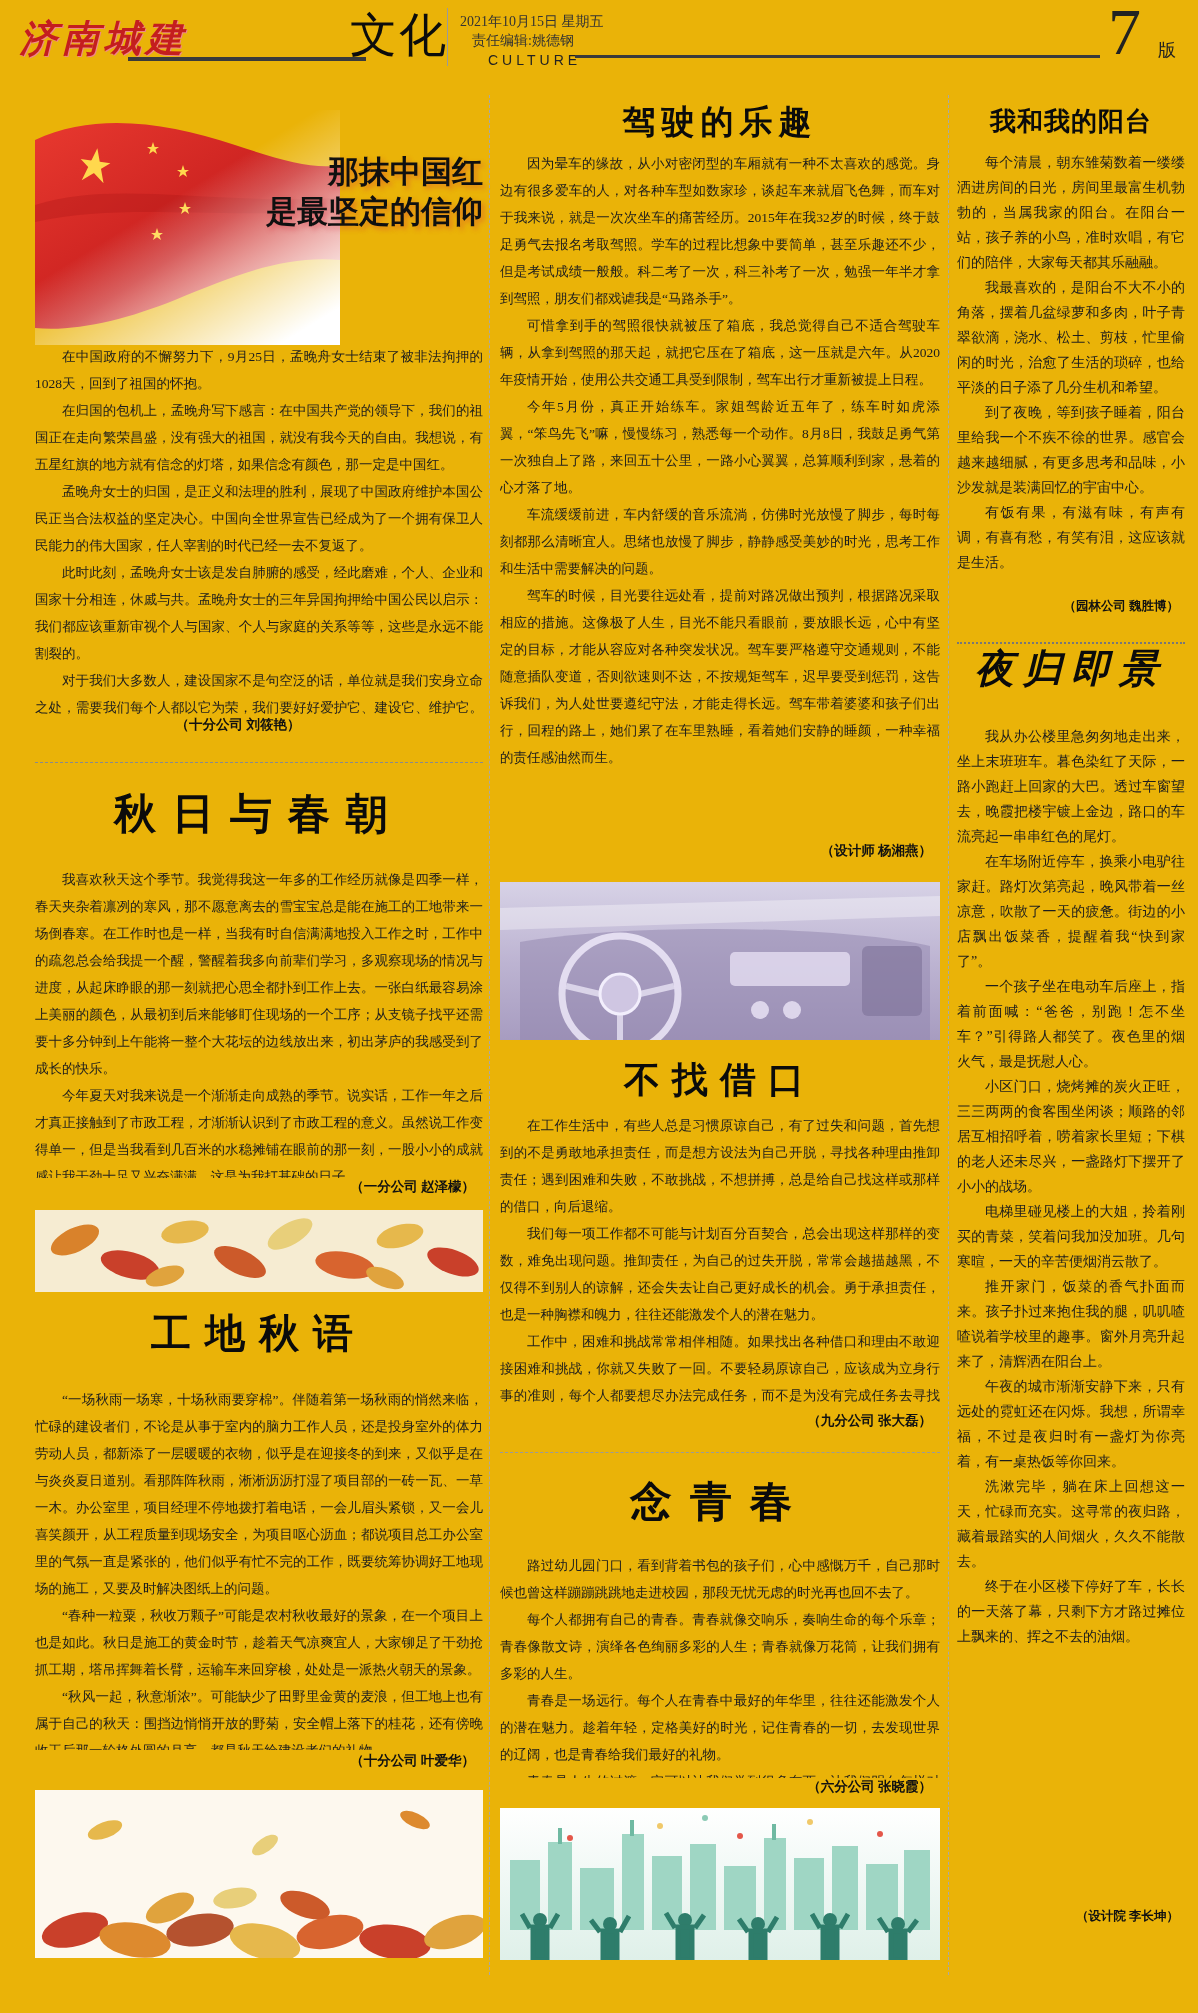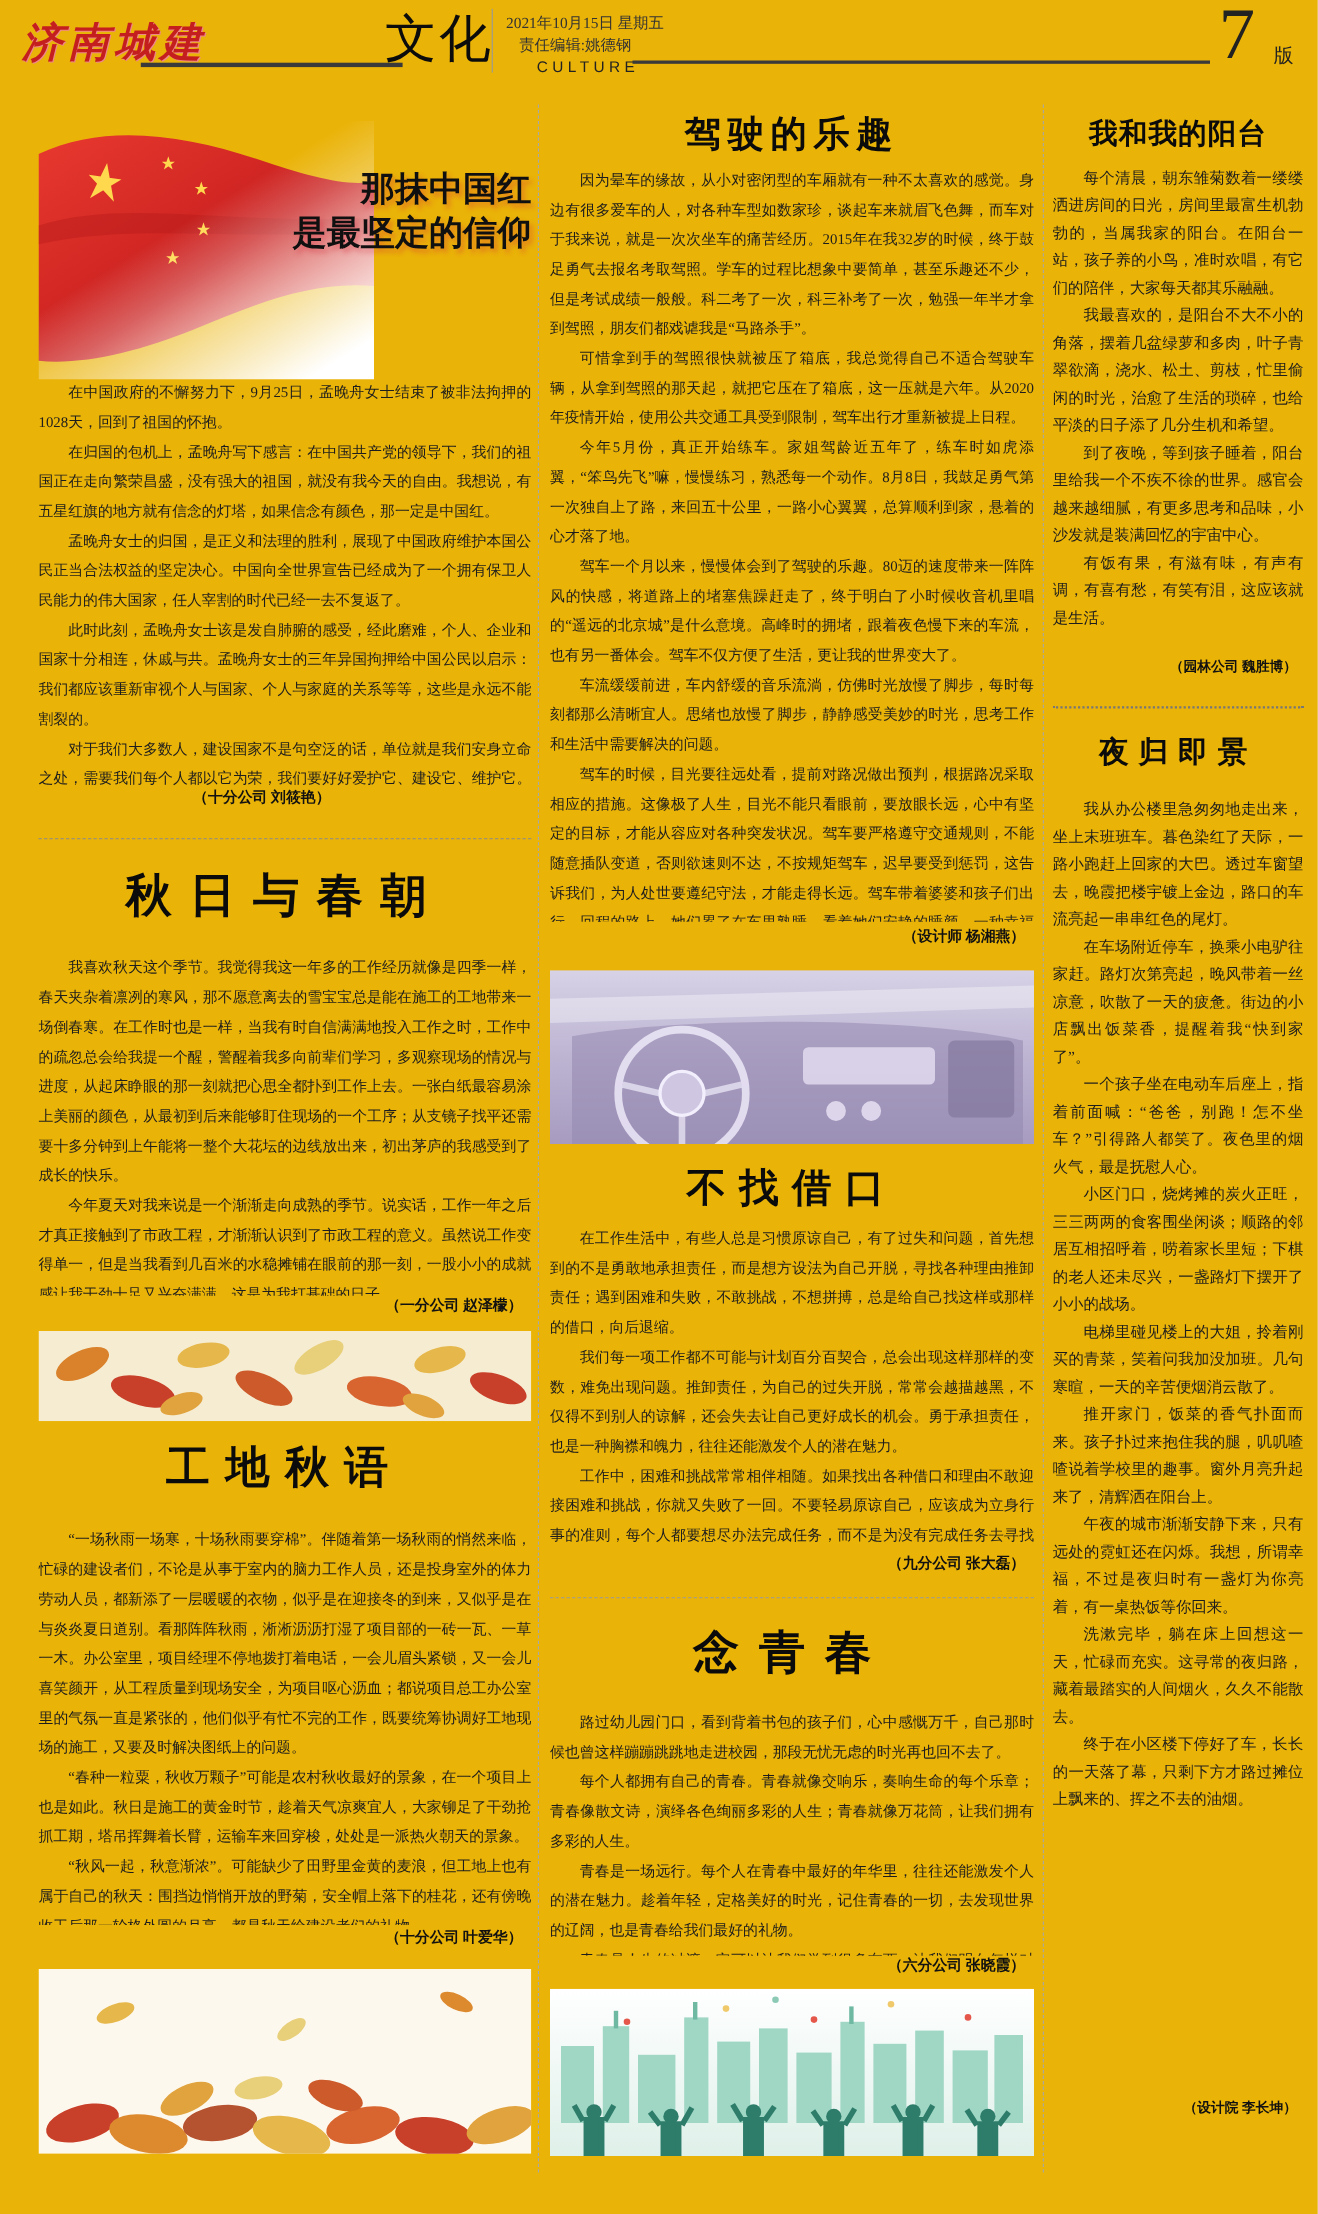--- a/index.html
+++ b/index.html
@@ -147,21 +147,20 @@
         <ellipse cx="200" cy="108" rx="22" ry="10" fill="#e8cf7a" transform="rotate(-10 200 108)"></ellipse>
       </g>
     </svg>
   </div>
 
   <div class="abs h-sans" style="left:500px;top:100px;width:440px;font-size:33px;letter-spacing:6px;">驾驶的乐趣</div>
   <div class="abs body-txt" style="left:500px;top:150px;width:440px;height:688px;">
       <p class="para">因为晕车的缘故，从小对密闭型的车厢就有一种不太喜欢的感觉。身边有很多爱车的人，对各种车型如数家珍，谈起车来就眉飞色舞，而车对于我来说，就是一次次坐车的痛苦经历。2015年在我32岁的时候，终于鼓足勇气去报名考取驾照。学车的过程比想象中要简单，甚至乐趣还不少，但是考试成绩一般般。科二考了一次，科三补考了一次，勉强一年半才拿到驾照，朋友们都戏谑我是“马路杀手”。</p>
       <p class="para">可惜拿到手的驾照很快就被压了箱底，我总觉得自己不适合驾驶车辆，从拿到驾照的那天起，就把它压在了箱底，这一压就是六年。从2020年疫情开始，使用公共交通工具受到限制，驾车出行才重新被提上日程。</p>
       <p class="para">今年5月份，真正开始练车。家姐驾龄近五年了，练车时如虎添翼，“笨鸟先飞”嘛，慢慢练习，熟悉每一个动作。8月8日，我鼓足勇气第一次独自上了路，来回五十公里，一路小心翼翼，总算顺利到家，悬着的心才落了地。</p>
-      <p class="para">驾车一个月以来，慢慢体会到了驾驶的乐趣。80迈的速度带来一阵阵风的快感，将道路上的堵塞焦躁赶走了，终于明白了小时候收音机里唱的“遥远的北京城”是什么意境。高峰时的拥堵，跟着夜色慢下来的车流，也有另一番体会。驾车不仅方便了生活，更让我的世界变大了。</p>
       <p class="para">车流缓缓前进，车内舒缓的音乐流淌，仿佛时光放慢了脚步，每时每刻都那么清晰宜人。思绪也放慢了脚步，静静感受美妙的时光，思考工作和生活中需要解决的问题。</p>
       <p class="para">驾车的时候，目光要往远处看，提前对路况做出预判，根据路况采取相应的措施。这像极了人生，目光不能只看眼前，要放眼长远，心中有坚定的目标，才能从容应对各种突发状况。驾车要严格遵守交通规则，不能随意插队变道，否则欲速则不达，不按规矩驾车，迟早要受到惩罚，这告诉我们，为人处世要遵纪守法，才能走得长远。驾车带着婆婆和孩子们出行，回程的路上，她们累了在车里熟睡，看着她们安静的睡颜，一种幸福的责任感油然而生。</p>
     </div>
   <div class="abs byline" style="left:500px;top:842px;width:432px;">（设计师  杨湘燕）</div>
 
   <div class="abs" style="left:500px;top:882px;width:440px;height:158px;">
     <svg width="440" height="158" viewBox="0 0 440 158">
       <defs>
         <linearGradient id="carp" x1="0" y1="0" x2="0" y2="1">
           <stop offset="0" stop-color="#d7d2e6"></stop>
@@ -258,21 +257,21 @@
   <div class="abs body-narrow" style="left:957px;top:150px;width:228px;height:446px;">
       <p class="para">每个清晨，朝东雏菊数着一缕缕洒进房间的日光，房间里最富生机勃勃的，当属我家的阳台。在阳台一站，孩子养的小鸟，准时欢唱，有它们的陪伴，大家每天都其乐融融。</p>
       <p class="para">我最喜欢的，是阳台不大不小的角落，摆着几盆绿萝和多肉，叶子青翠欲滴，浇水、松土、剪枝，忙里偷闲的时光，治愈了生活的琐碎，也给平淡的日子添了几分生机和希望。</p>
       <p class="para">到了夜晚，等到孩子睡着，阳台里给我一个不疾不徐的世界。感官会越来越细腻，有更多思考和品味，小沙发就是装满回忆的宇宙中心。</p>
       <p class="para">有饭有果，有滋有味，有声有调，有喜有愁，有笑有泪，这应该就是生活。</p>
     </div>
   <div class="abs byline" style="left:957px;top:598px;width:222px;font-size:12.5px;">（园林公司  魏胜博）</div>
 
   <div class="abs hdot" style="left:957px;top:642px;width:228px;"></div>
 
-  <div class="abs h-callig" style="left:957px;top:666px;width:228px;font-size:27px;letter-spacing:9px;">夜归即景</div>
+  <div class="abs h-callig" style="left:957px;top:642px;width:228px;font-size:39px;letter-spacing:9px;font-style:italic;">夜归即景</div>
   <div class="abs body-narrow" style="left:957px;top:724px;width:228px;height:1180px;">
       <p class="para">我从办公楼里急匆匆地走出来，坐上末班班车。暮色染红了天际，一路小跑赶上回家的大巴。透过车窗望去，晚霞把楼宇镀上金边，路口的车流亮起一串串红色的尾灯。</p>
       <p class="para">在车场附近停车，换乘小电驴往家赶。路灯次第亮起，晚风带着一丝凉意，吹散了一天的疲惫。街边的小店飘出饭菜香，提醒着我“快到家了”。</p>
       <p class="para">一个孩子坐在电动车后座上，指着前面喊：“爸爸，别跑！怎不坐车？”引得路人都笑了。夜色里的烟火气，最是抚慰人心。</p>
       <p class="para">小区门口，烧烤摊的炭火正旺，三三两两的食客围坐闲谈；顺路的邻居互相招呼着，唠着家长里短；下棋的老人还未尽兴，一盏路灯下摆开了小小的战场。</p>
       <p class="para">电梯里碰见楼上的大姐，拎着刚买的青菜，笑着问我加没加班。几句寒暄，一天的辛苦便烟消云散了。</p>
       <p class="para">推开家门，饭菜的香气扑面而来。孩子扑过来抱住我的腿，叽叽喳喳说着学校里的趣事。窗外月亮升起来了，清辉洒在阳台上。</p>
       <p class="para">午夜的城市渐渐安静下来，只有远处的霓虹还在闪烁。我想，所谓幸福，不过是夜归时有一盏灯为你亮着，有一桌热饭等你回来。</p>
       <p class="para">洗漱完毕，躺在床上回想这一天，忙碌而充实。这寻常的夜归路，藏着最踏实的人间烟火，久久不能散去。</p>
       <p class="para">终于在小区楼下停好了车，长长的一天落了幕，只剩下方才路过摊位上飘来的、挥之不去的油烟。</p>

